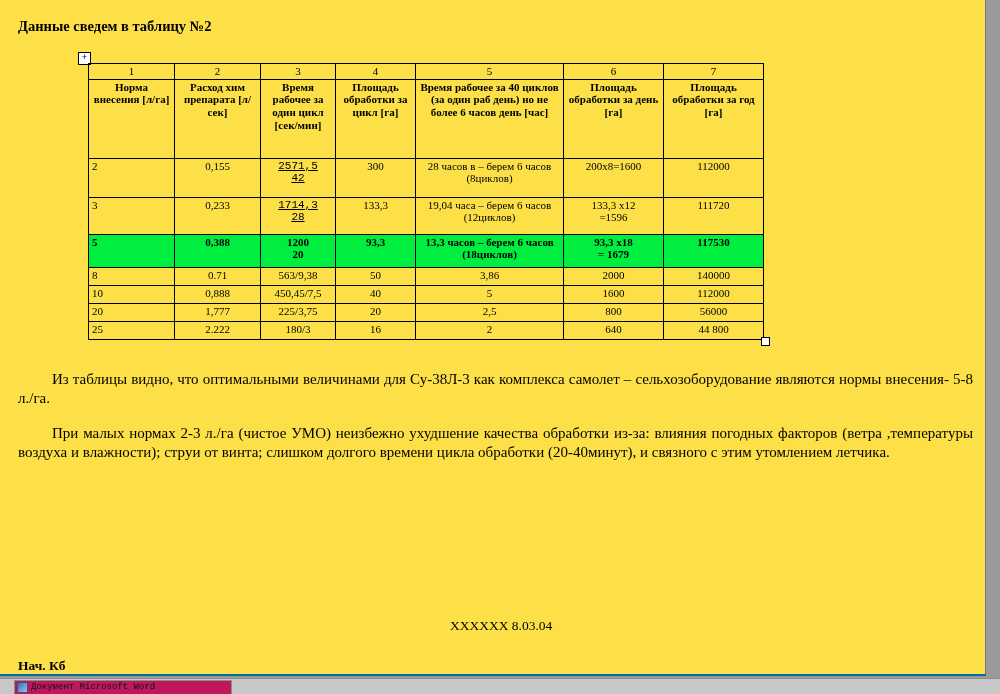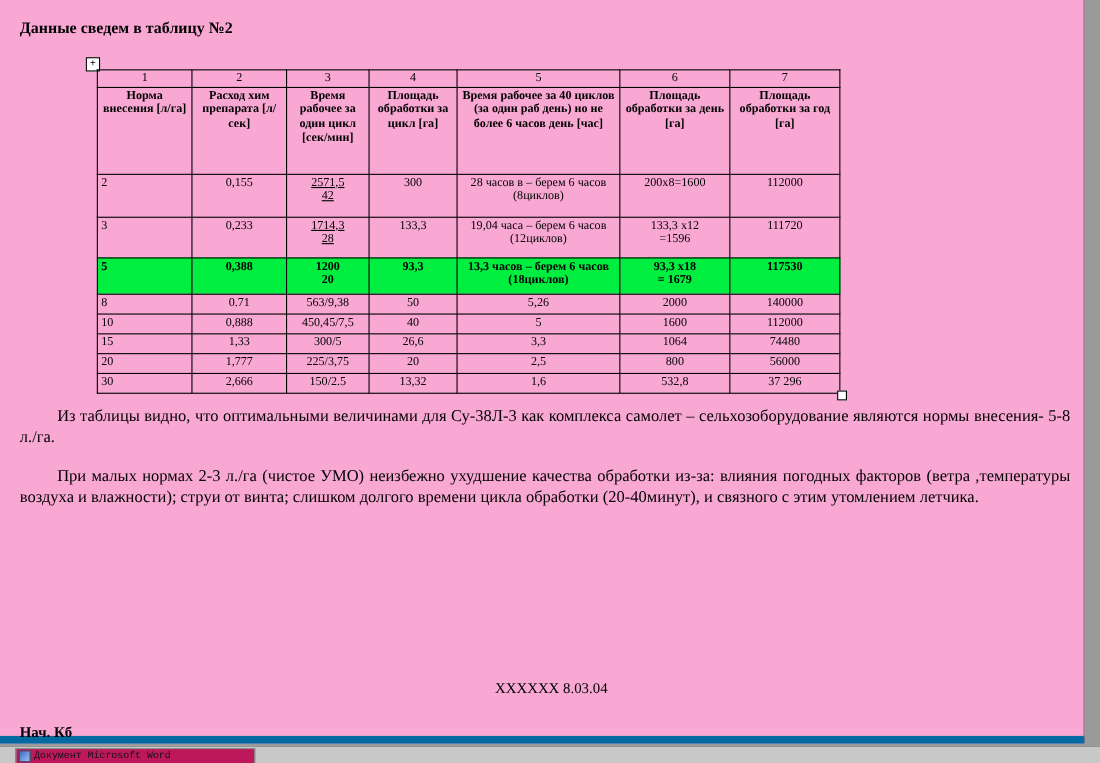--- a/index.html
+++ b/index.html
@@ -12,23 +12,23 @@
     height: 694px;
     overflow: hidden;
     font-family: "Liberation Serif", serif;
   }
   .page {
     position: absolute;
     left: 0;
     top: 0;
     width: 986px;
     height: 676px;
-    background: #f9a8d4;
+    background: #fde047;
     border-right: 1px solid #777;
-    border-bottom: 7px solid #0369a1;
+    border-bottom: 2px solid #0369a1;
     box-sizing: border-box;
   }
   .doc-title {
     position: absolute;
     left: 18px;
     top: 18px;
     font-size: 14.5px;
     font-weight: bold;
     color: #000;
   }
@@ -79,21 +79,21 @@
     vertical-align: top;
     padding-top: 4px;
     height: 76px;
   }
   td.c { text-align: center; }
   td.l { text-align: left; }
   tr.tall td { height: 36px; }
   tr.tall2 td { height: 34px; }
   tr.hl td { background: #00ee40; font-weight: bold; height: 30px; }
   tr.short td { height: 15px; }
-  .u { text-decoration: underline; }
+  .u { text-decoration: underline; font-family: Liberation Mono, monospace; }
   
   .table-resize {
     position: absolute;
     right: -7px;
     bottom: -6px;
     width: 7px;
     height: 7px;
     border: 1px solid #000;
     background: #fff;
   }
@@ -231,65 +231,56 @@
           <td class="c">13,3 часов – берем 6 часов (18циклов)</td>
           <td class="c">93,3 х18<br>= 1679</td>
           <td class="c">117530</td>
         </tr>
 
         <tr class="short">
           <td class="l">8</td>
           <td class="c">0.71</td>
           <td class="c">563/9,38</td>
           <td class="c">50</td>
-          <td class="c">5,26</td>
+          <td class="c">3,86</td>
           <td class="c">2000</td>
           <td class="c">140000</td>
         </tr>
 
         <tr class="short">
           <td class="l">10</td>
           <td class="c">0,888</td>
           <td class="c">450,45/7,5</td>
           <td class="c">40</td>
           <td class="c">5</td>
           <td class="c">1600</td>
           <td class="c">112000</td>
         </tr>
 
-        <tr class="short">
-          <td class="l">15</td>
-          <td class="c">1,33</td>
-          <td class="c">300/5</td>
-          <td class="c">26,6</td>
-          <td class="c">3,3</td>
-          <td class="c">1064</td>
-          <td class="c">74480</td>
-        </tr>
 
         <tr class="short">
           <td class="l">20</td>
           <td class="c">1,777</td>
           <td class="c">225/3,75</td>
           <td class="c">20</td>
           <td class="c">2,5</td>
           <td class="c">800</td>
           <td class="c">56000</td>
         </tr>
 
-
-        <tr class="short">
-          <td class="l">30</td>
-          <td class="c">2,666</td>
-          <td class="c">150/2.5</td>
-          <td class="c">13,32</td>
-          <td class="c">1,6</td>
-          <td class="c">532,8</td>
-          <td class="c">37 296</td>
-        </tr>
+        <tr class="short">
+          <td class="l">25</td>
+          <td class="c">2.222</td>
+          <td class="c">180/3</td>
+          <td class="c">16</td>
+          <td class="c">2</td>
+          <td class="c">640</td>
+          <td class="c">44 800</td>
+        </tr>
+
       </tbody>
     </table>
     <div class="table-resize"></div>
   </div>
 
   <div class="body-text p1"><span class="indent"></span><span>Из таблицы видно, что оптимальными  величинами для Су-38Л-3  как комплекса самолет – сельхозоборудование являются нормы внесения- 5-8 л./га.</span></div>
 
   <div class="body-text p2"><span class="indent"></span><span>При малых нормах  2-3 л./га (чистое УМО) неизбежно ухудшение качества обработки из-за:  влияния погодных факторов (ветра ,температуры воздуха и влажности); струи от винта; слишком долгого времени цикла обработки (20-40минут), и связного с этим  утомлением летчика.</span></div>
 
 

